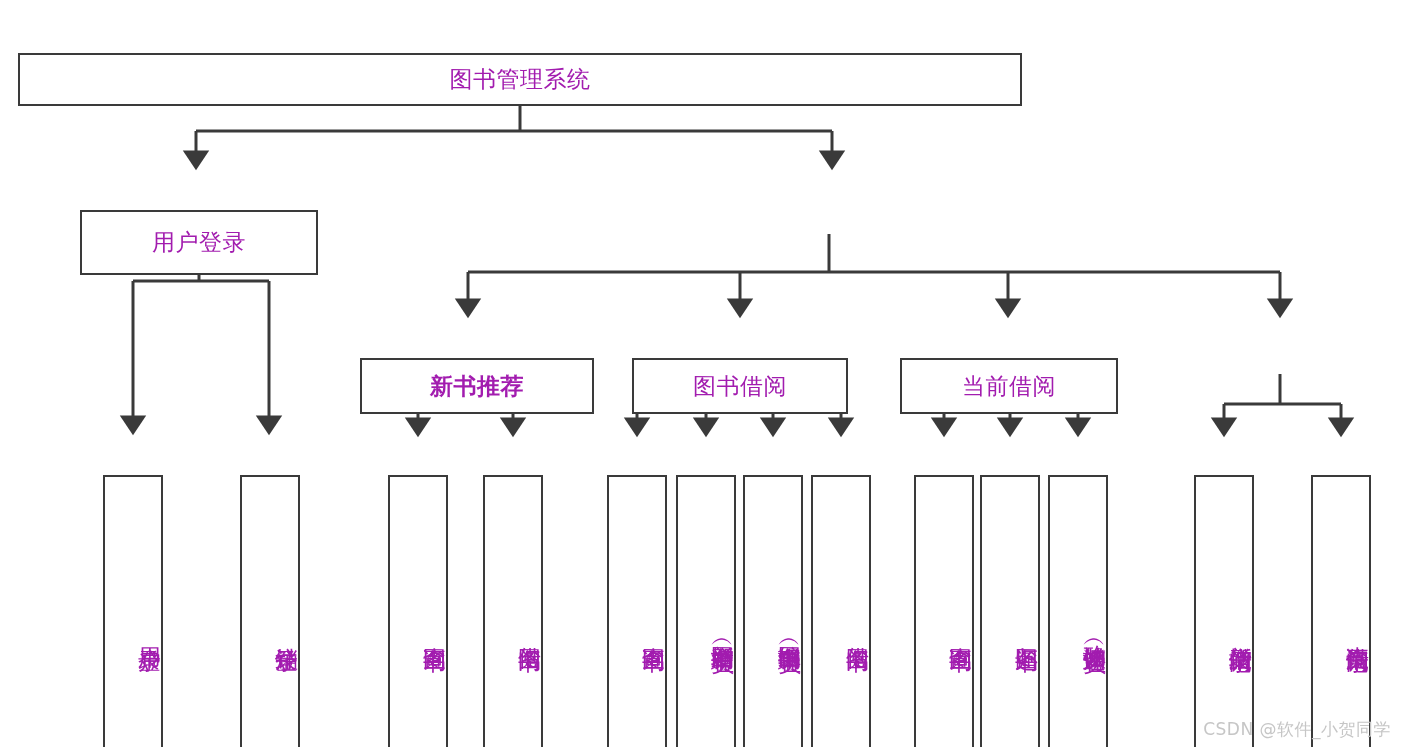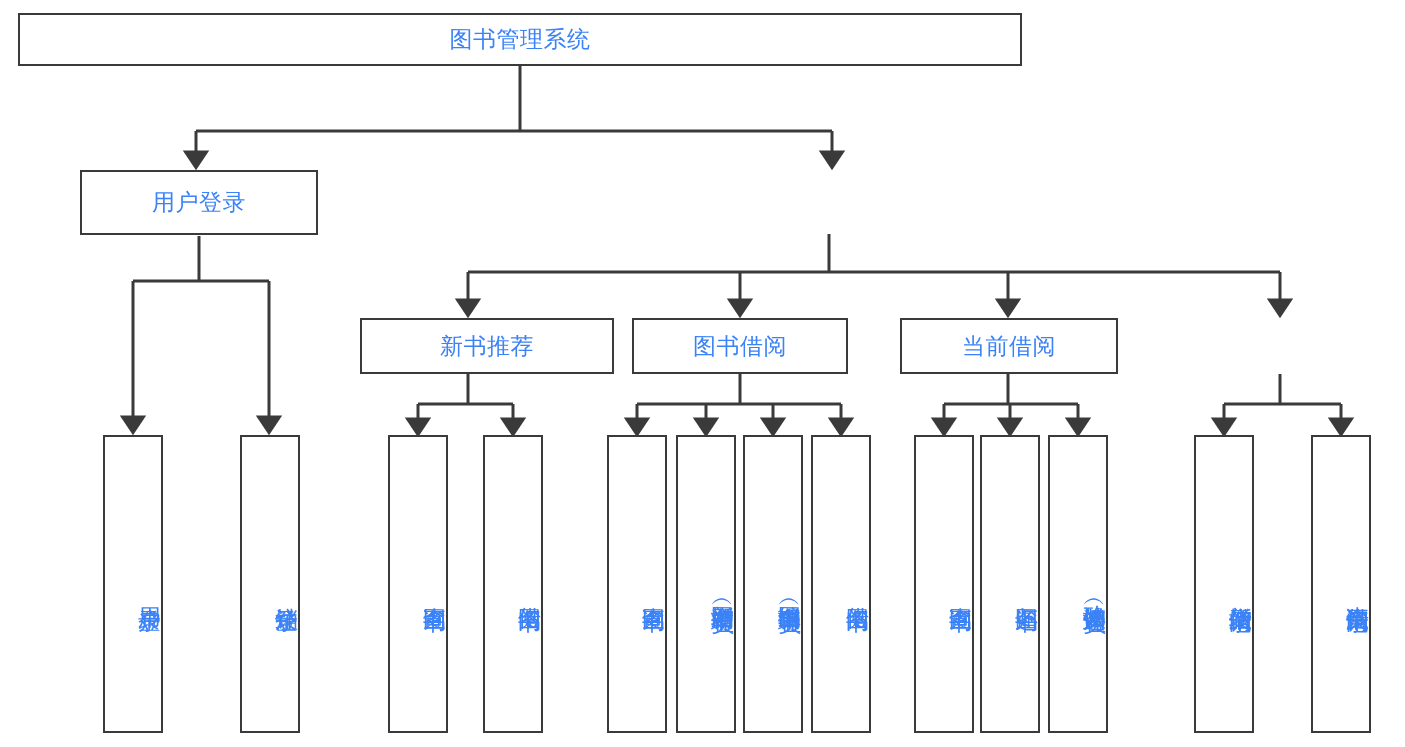--- a/index.html
+++ b/index.html
@@ -27,21 +27,22 @@
     pointer-events: none;
   }
   .node {
     position: absolute;
     box-sizing: border-box;
     background: #ffffff;
     border: 2px solid #3a3a3a;
     display: flex;
     align-items: center;
     justify-content: center;
-    color: #3b82f6;
+    color: #a21caf;
+    margin-top: 40px;
   }
   .node.horiz {
     font-size: 23px;
     letter-spacing: 0.5px;
   }
   .node.vert {
     writing-mode: vertical-rl;
     text-orientation: upright;
     font-size: 23px;
     align-items: flex-start;
@@ -121,21 +122,21 @@
   </svg>
 
   <div class="node horiz" style="left:18px; top:13px; width:1004px; height:53px;">
     <span class="label">图书管理系统</span>
   </div>
 
   <div class="node horiz" style="left:80px; top:170px; width:238px; height:65px;">
     <span class="label">用户登录</span>
   </div>
 
-  <div class="node horiz" style="left:360px; top:318px; width:254px; height:56px;">
+  <div class="node horiz" style="left:360px; top:318px; width:234px; height:56px;font-weight:bold;">
     <span class="label">新书推荐</span>
   </div>
   <div class="node horiz" style="left:632px; top:318px; width:216px; height:56px;">
     <span class="label">图书借阅</span>
   </div>
   <div class="node horiz" style="left:900px; top:318px; width:218px; height:56px;">
     <span class="label">当前借阅</span>
   </div>
 
   <div class="node vert" style="left:103px; top:435px; width:60px; height:298px;">
@@ -175,14 +176,15 @@
     <span class="label">确认归还（管理员）</span>
   </div>
 
   <div class="node vert" style="left:1194px; top:435px; width:60px; height:298px;">
     <span class="label">新增借阅记录</span>
   </div>
   <div class="node vert" style="left:1311px; top:435px; width:60px; height:298px;">
     <span class="label">查询借阅记录</span>
   </div>
 
+  <div class="watermark">CSDN @软件_小贺同学</div>
 
 </div>
 
 </body></html>

